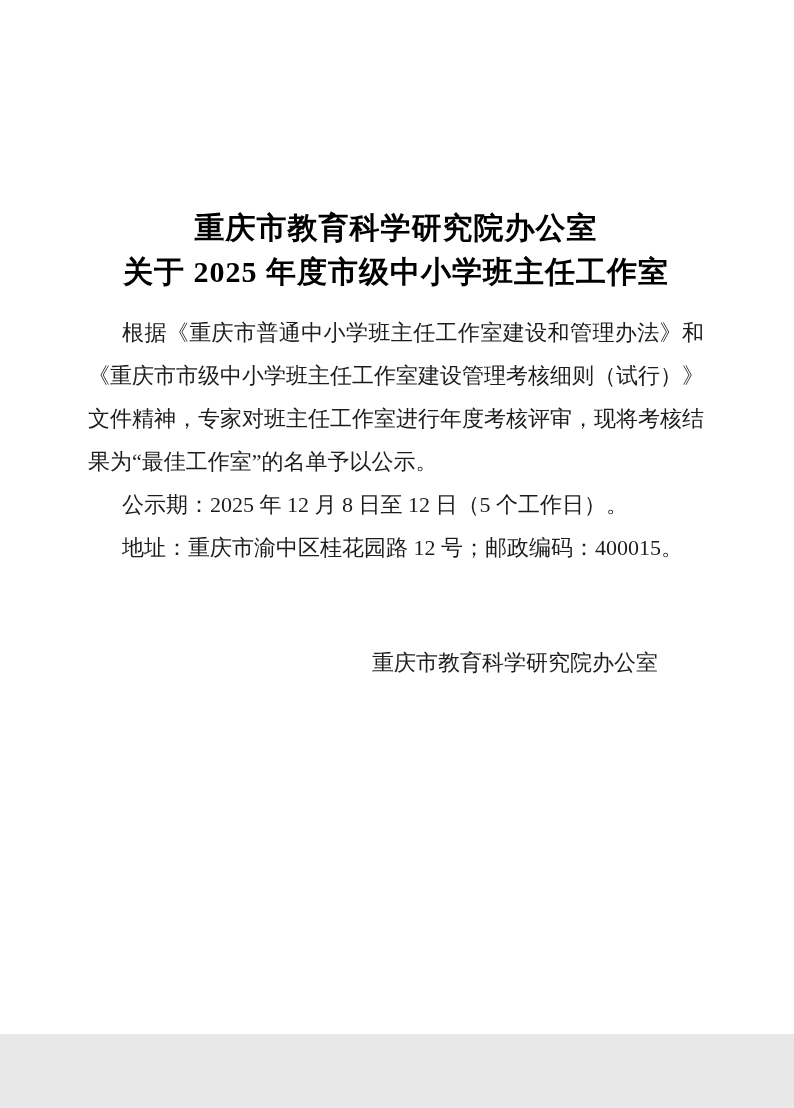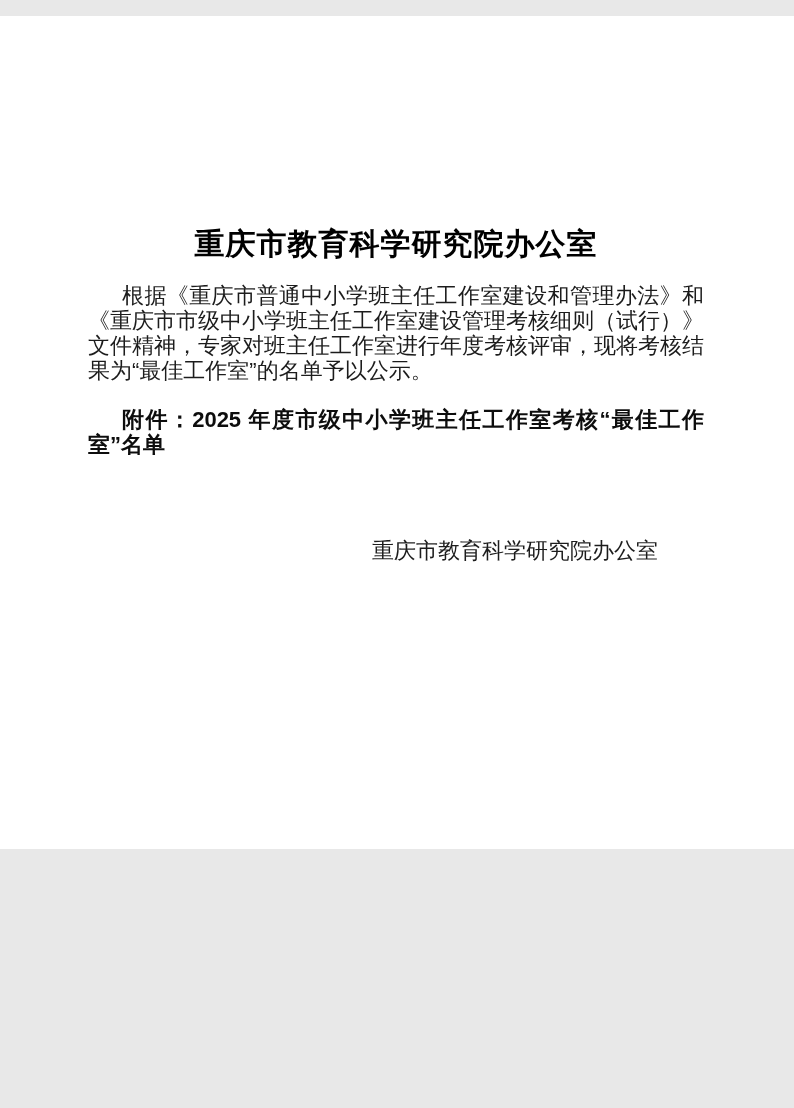--- a/index.html
+++ b/index.html
@@ -1,42 +1,42 @@
 <!DOCTYPE html>
 <html><head>
 <meta charset="utf-8">
 <style>
   html, body { margin: 0; padding: 0; background: #e8e8e8; }
   .page {
     position: relative;
     width: 794px;
-    height: 833px;
-    margin: 16px auto;
+    height: 1034px;
+    margin: 0 auto;
     background: #ffffff;
     color: #1c1c1c;
-    font-family: Liberation Sans, sans-serif;
+    font-family: Liberation Serif, serif;
     overflow: hidden;
   }
   .content { padding: 0 90px 0 88px; }
 
   .title {
     margin: 206px 0 0 0;
     font-size: 30px;
     line-height: 44px;
     font-weight: 700;
     text-align: center;
     color: #000000;
     letter-spacing: 1px;
   }
   .title-line { display: block; }
 
   .body-text {
     margin-top: 17px;
     font-size: 22px;
-    line-height: 25px;
+    line-height: 43px;
     text-align: justify;
     color: #1c1c1c;
   }
   .para { margin: 0; text-indent: 34px; }
 
   .attachment-line {
     margin: 24px 0 0 0;
     text-indent: 34px;
     font-weight: 700;
     color: #0d0d0d;
@@ -62,25 +62,27 @@
   }
 </style>
 </head>
 <body>
 
 <div class="page">
   <div class="content">
 
     <h1 class="title">
       <span class="title-line">重庆市教育科学研究院办公室</span>
+      <span class="title-line">关于 2025 年度市级中小学班主任工作室</span>
     </h1>
 
     <div class="body-text">
       <p class="para">根据《重庆市普通中小学班主任工作室建设和管理办法》和《重庆市市级中小学班主任工作室建设管理考核细则（试行）》文件精神，专家对班主任工作室进行年度考核评审，现将考核结果为“最佳工作室”的名单予以公示。</p>
-      <p class="para attachment-line">附件：2025 年度市级中小学班主任工作室考核“最佳工作室”名单</p>
+      <p class="para">公示期：2025 年 12 月 8 日至 12 日（5 个工作日）。</p>
+      <p class="para">地址：重庆市渝中区桂花园路 12 号；邮政编码：400015。</p>
     </div>
 
     <div class="signature">
       <div class="sig-org">重庆市教育科学研究院办公室</div>
     </div>
 
   </div>
 
   <div class="page-footer">– 1 –</div>
 </div>

